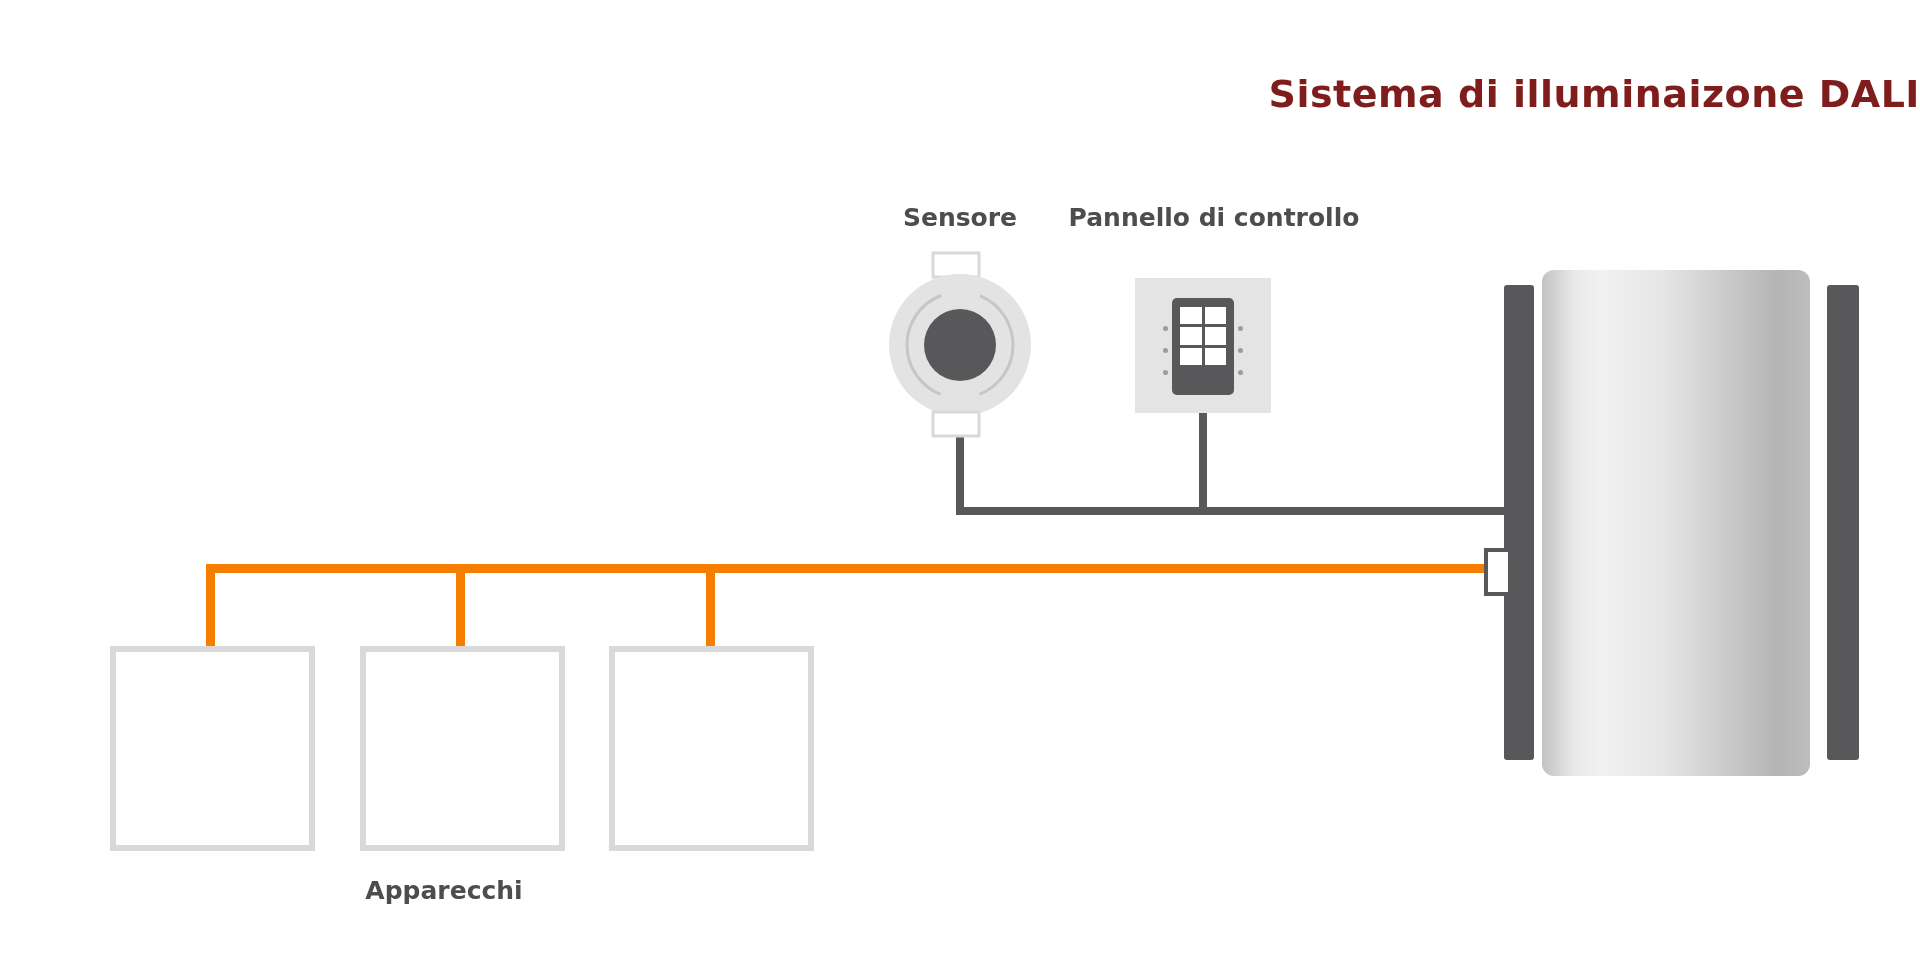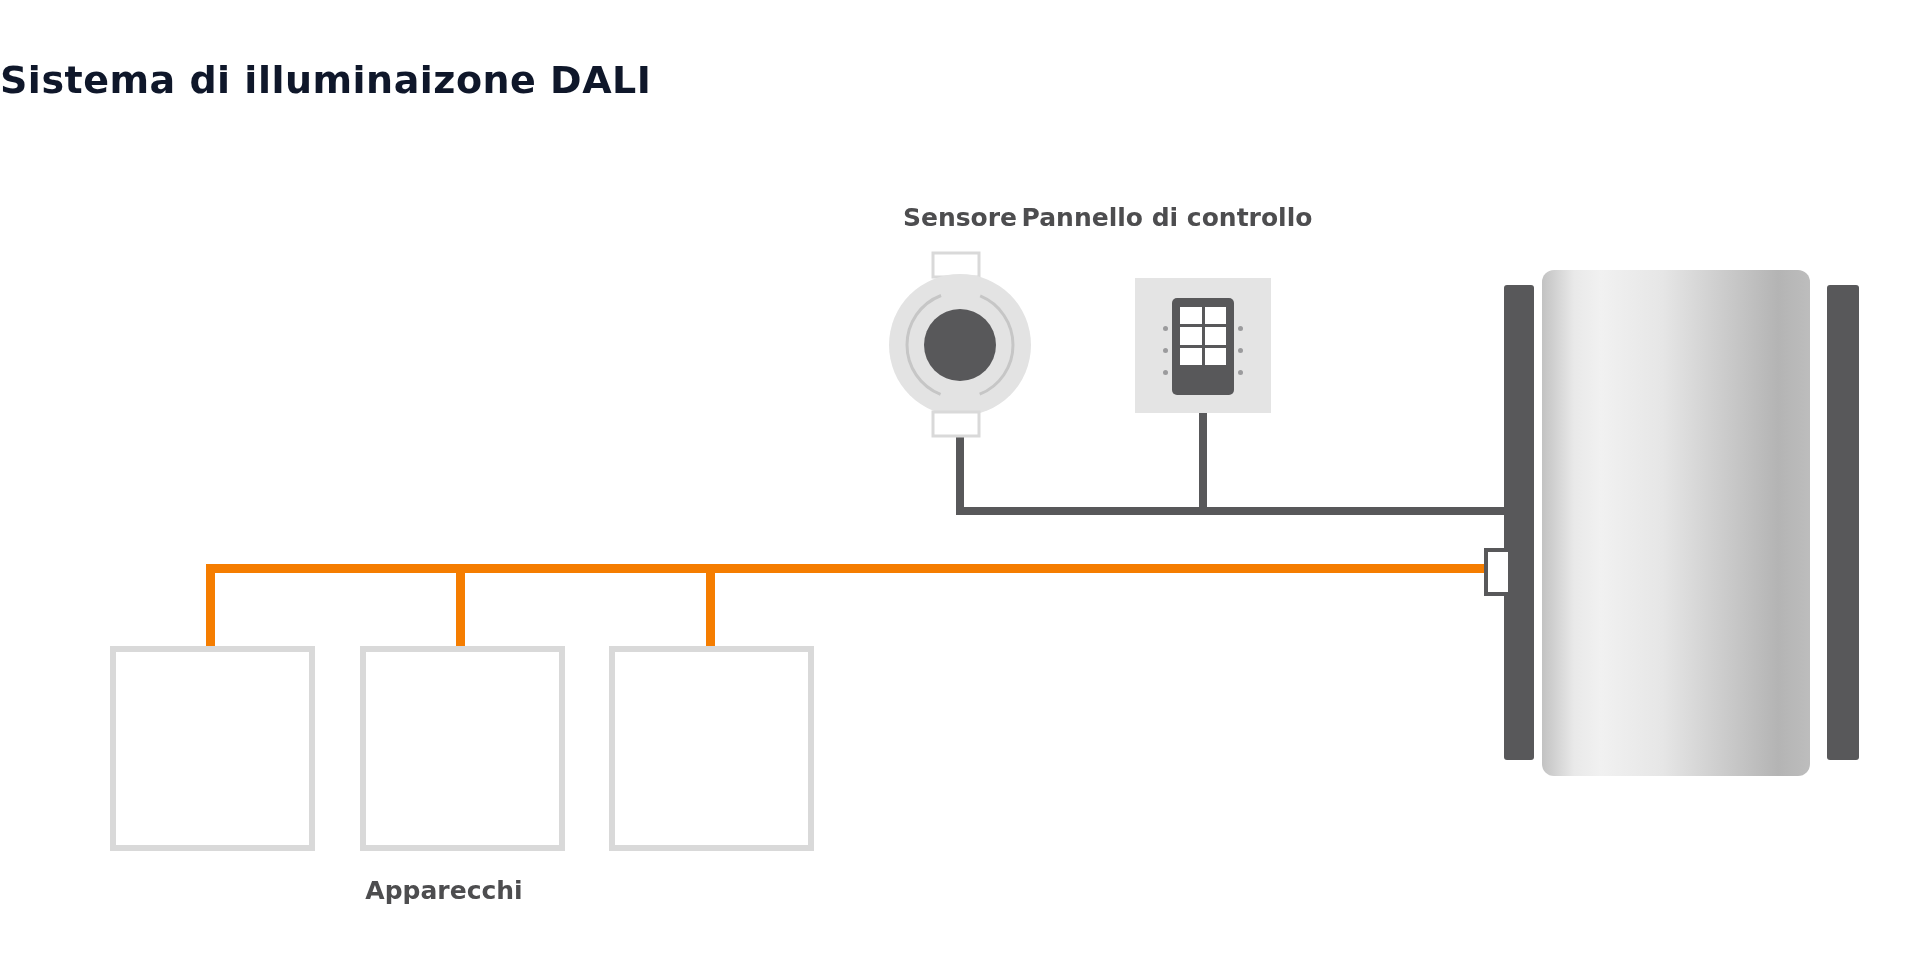--- a/index.html
+++ b/index.html
@@ -6,28 +6,28 @@
   body{
     width:1920px;height:960px;background:#ffffff;overflow:hidden;
     font-family:"DejaVu Sans","Liberation Sans",sans-serif;
     position:relative;
   }
   .stage{position:absolute;left:0;top:0;width:1920px;height:960px;}
   .abs{position:absolute;}
 
   
   .title{
-    left:0;top:58px;width:1920px;text-align:left;
-    font-size:38px;font-weight:700;color:#0f172a;letter-spacing:0.5px;
+    left:0;top:72px;width:1920px;text-align:right;
+    font-size:38px;font-weight:700;color:#7f1d1d;letter-spacing:0.5px;
   }
   .lbl{
     font-size:25px;font-weight:700;color:#4d4d4f;text-align:center;
   }
   .lbl-sensor{left:860px;top:203px;width:200px;}
-  .lbl-panel{left:1004px;top:203px;width:326px;}
+  .lbl-panel{left:1051px;top:203px;width:326px;}
   .lbl-fixtures{left:324px;top:876px;width:240px;}
 
   
   .wire-dark{background:#58585a;z-index:1;}
   .wire-orange{background:#f57d00;z-index:1;}
   .w-sensor-drop{left:956px;top:433px;width:8px;height:81px;}
   .w-dark-h{left:956px;top:507px;width:552px;height:8px;}
   .w-panel-drop{left:1199px;top:408px;width:8px;height:106px;}
   .w-orange-h{left:206px;top:564px;width:1282px;height:9px;}
   .w-drop1{left:206px;top:564px;width:9px;height:88px;}

